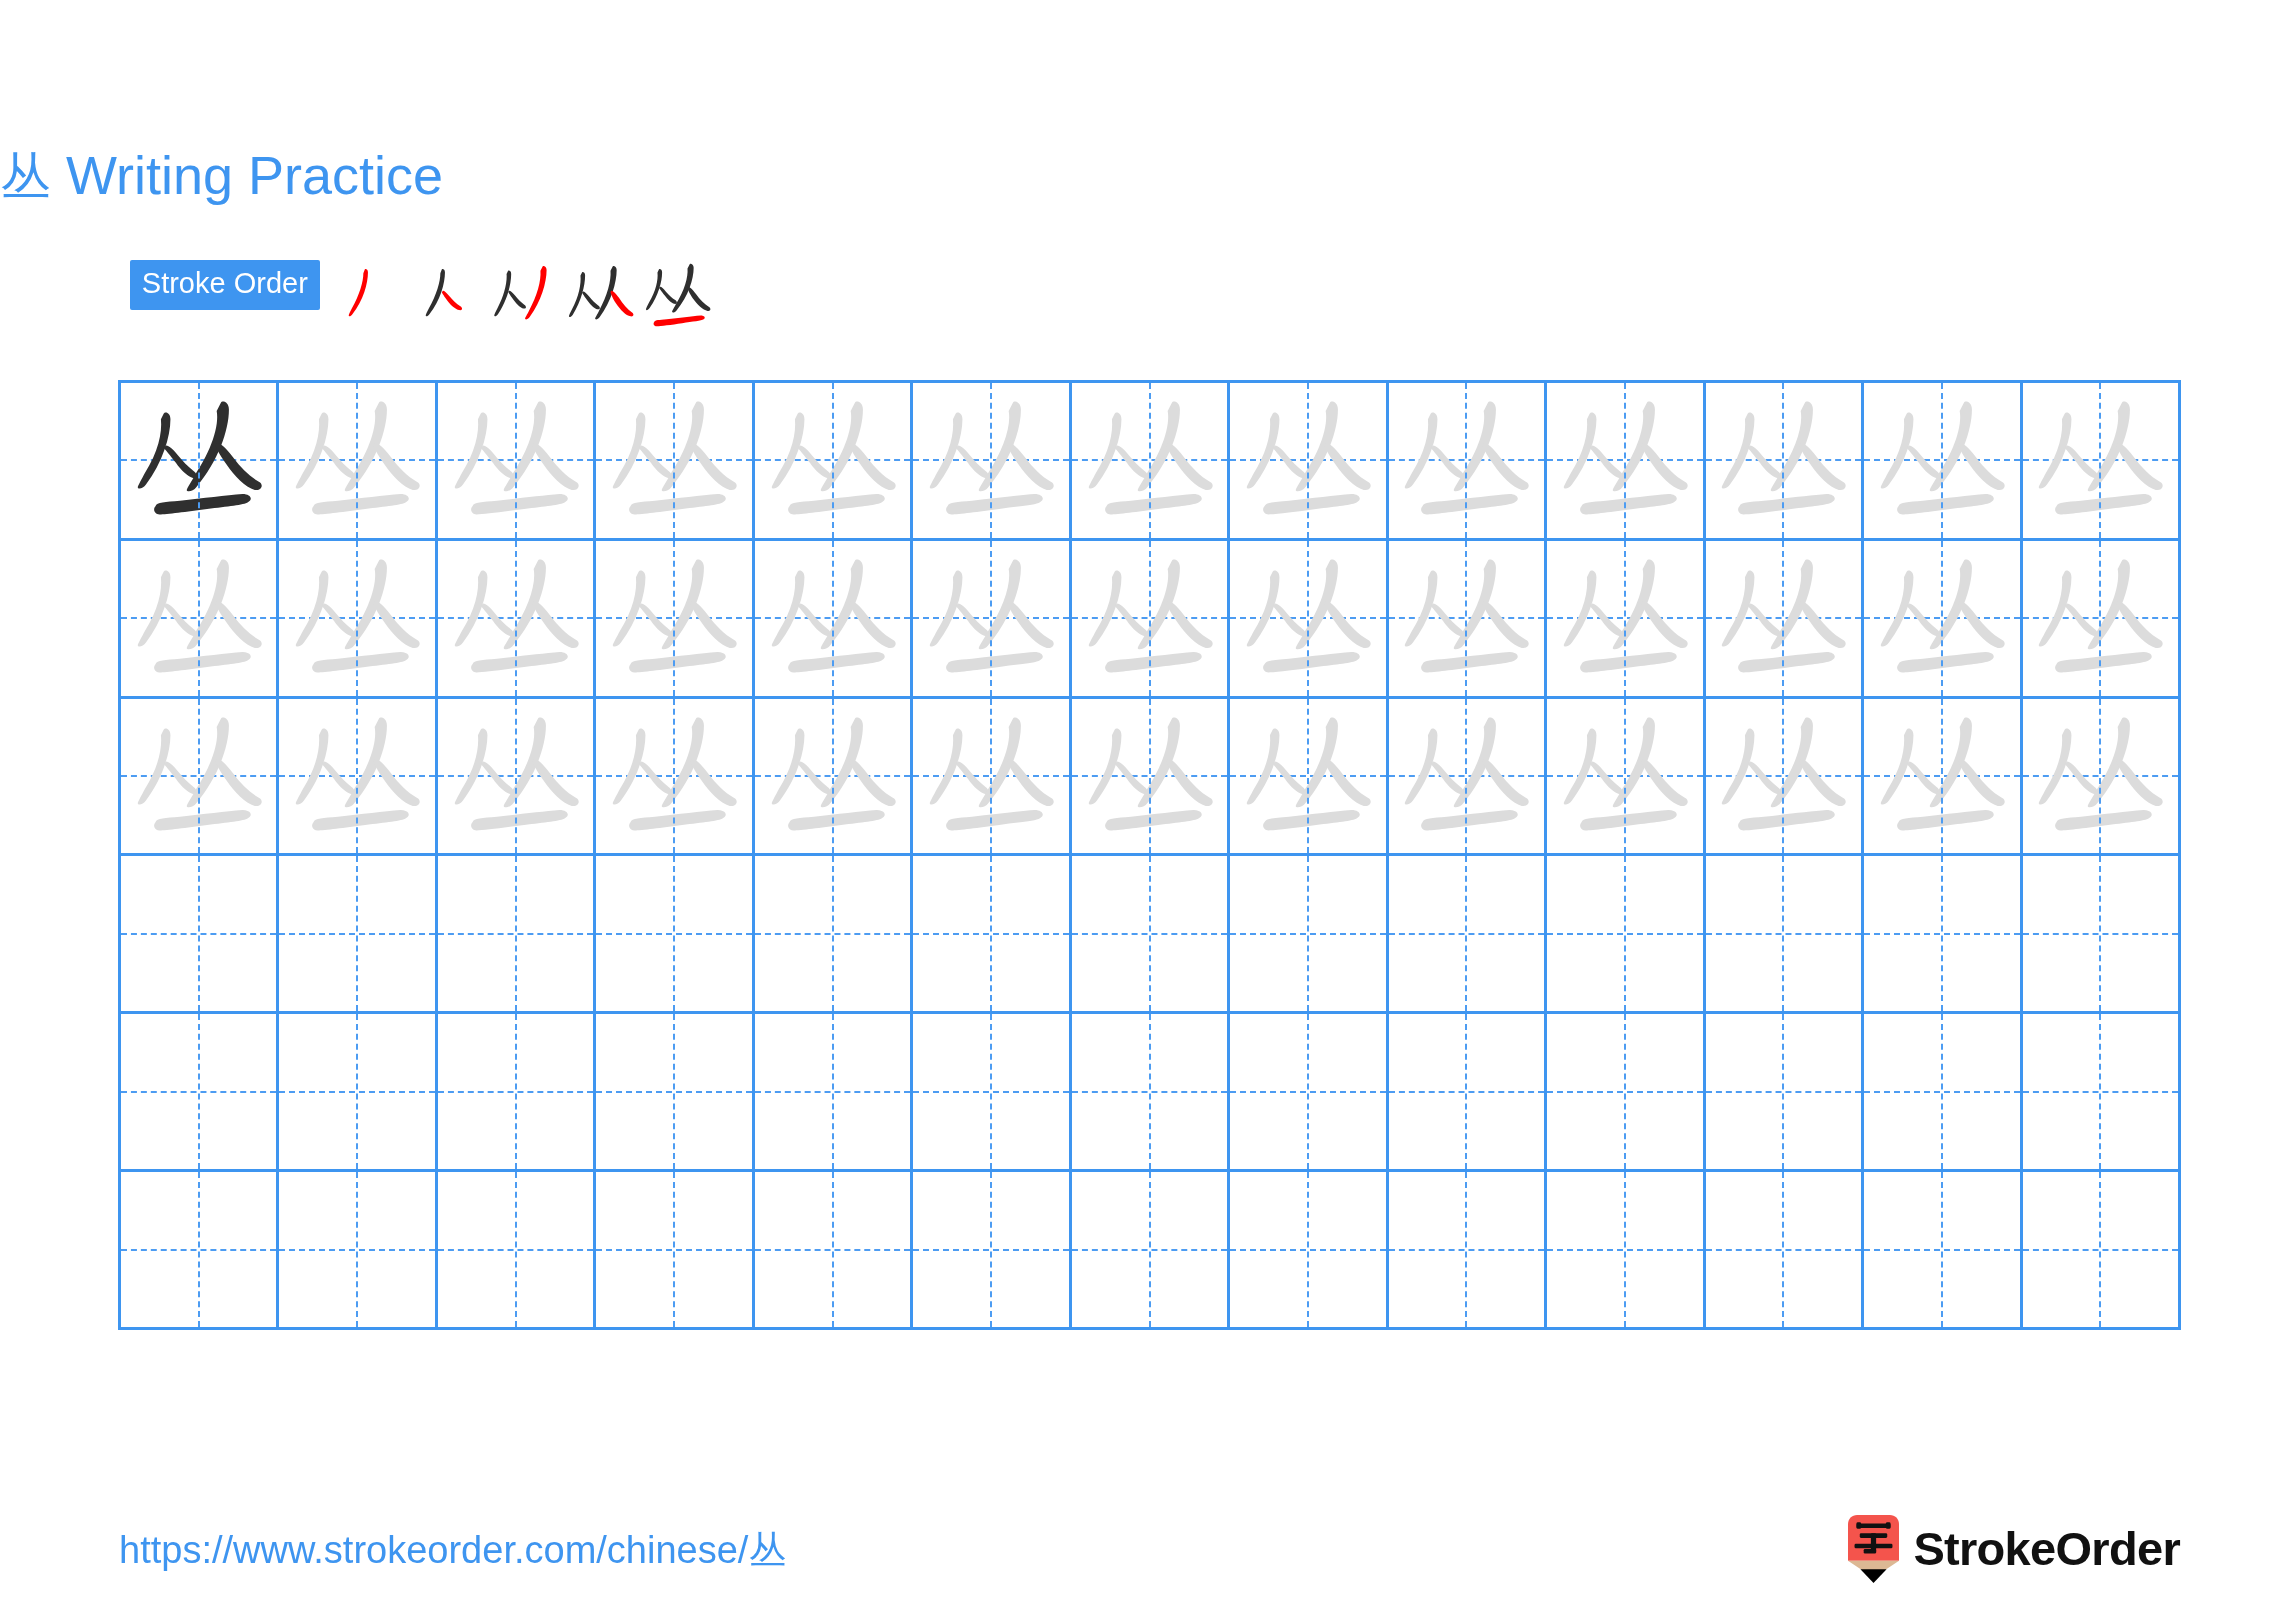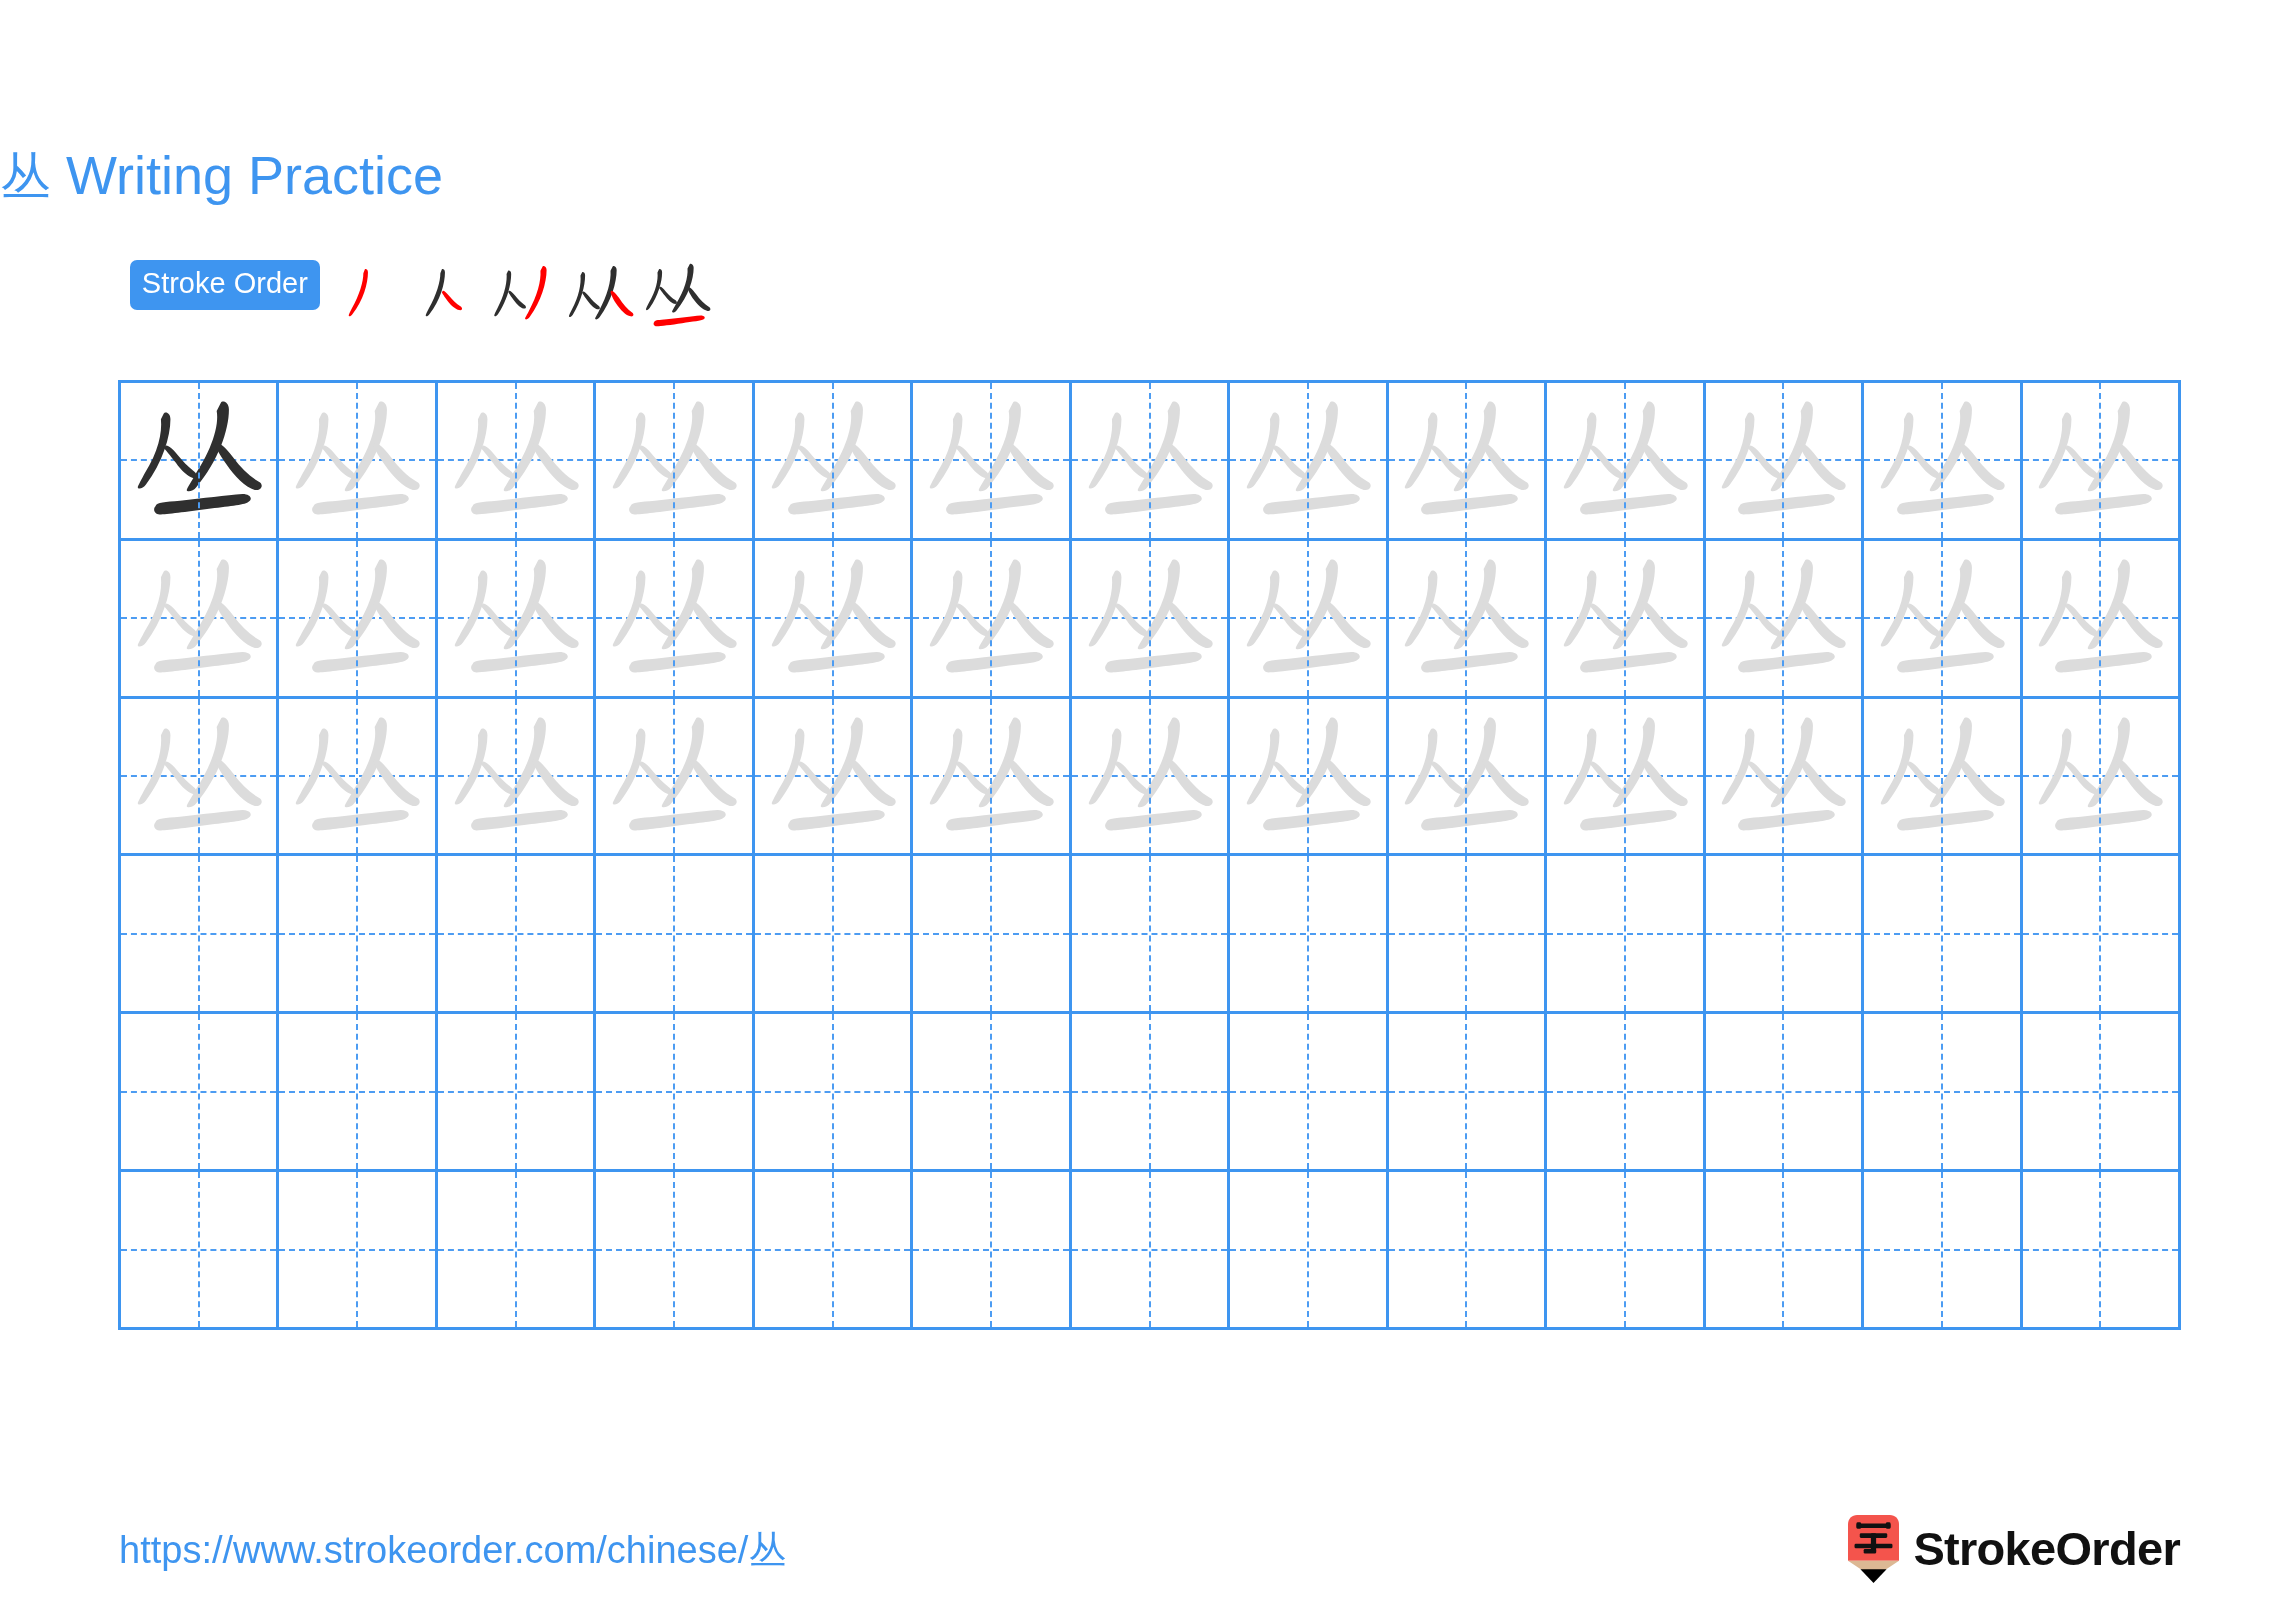--- a/index.html
+++ b/index.html
@@ -42,21 +42,21 @@
     display: flex;
     align-items: flex-start;
     height: 79px;
   }
   .stroke-order-badge {
     background: #3e95f0;
     color: #ffffff;
     font-size: 29px;
     line-height: 1;
     padding: 9.2px 11.8px 11.8px 11.8px;
-    border-radius: 7px;
+    border-radius: 2px;
     white-space: nowrap;
     margin-top: 2.6px;
   }
   .stroke-steps {
     display: flex;
     align-items: flex-start;
     margin-left: 11.8px;
   }
   .stroke-step {
     width: 77px;

